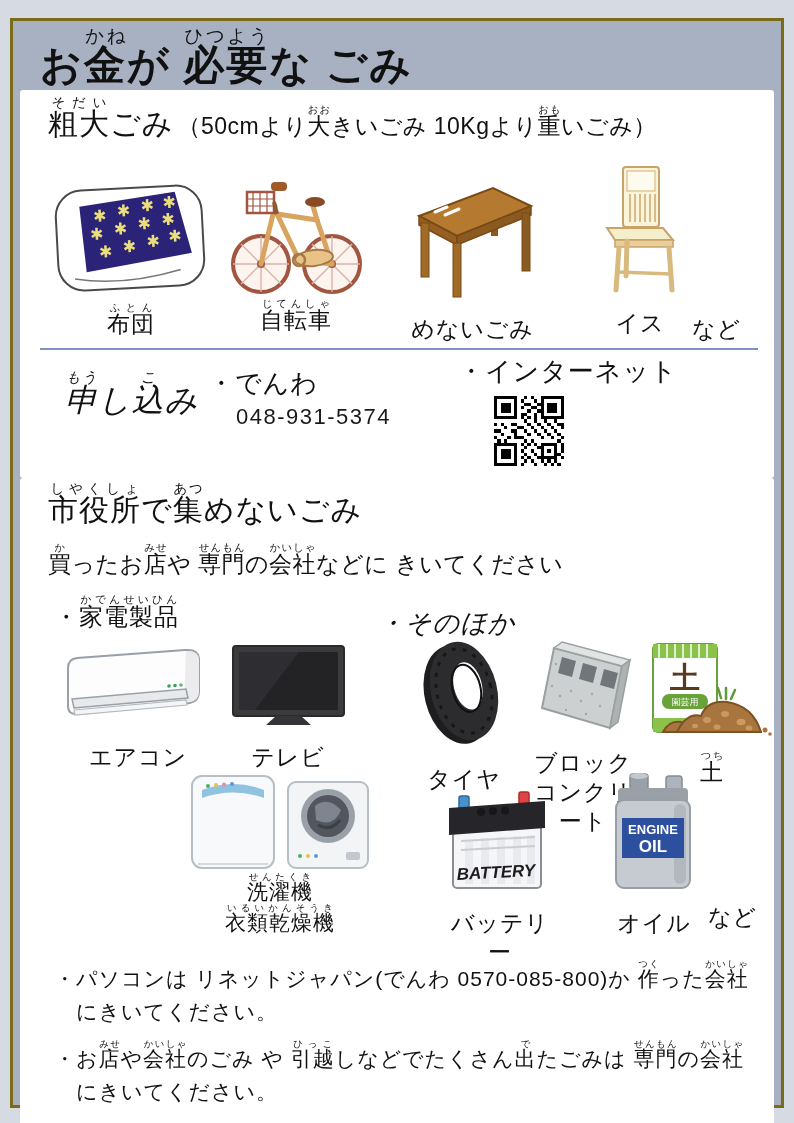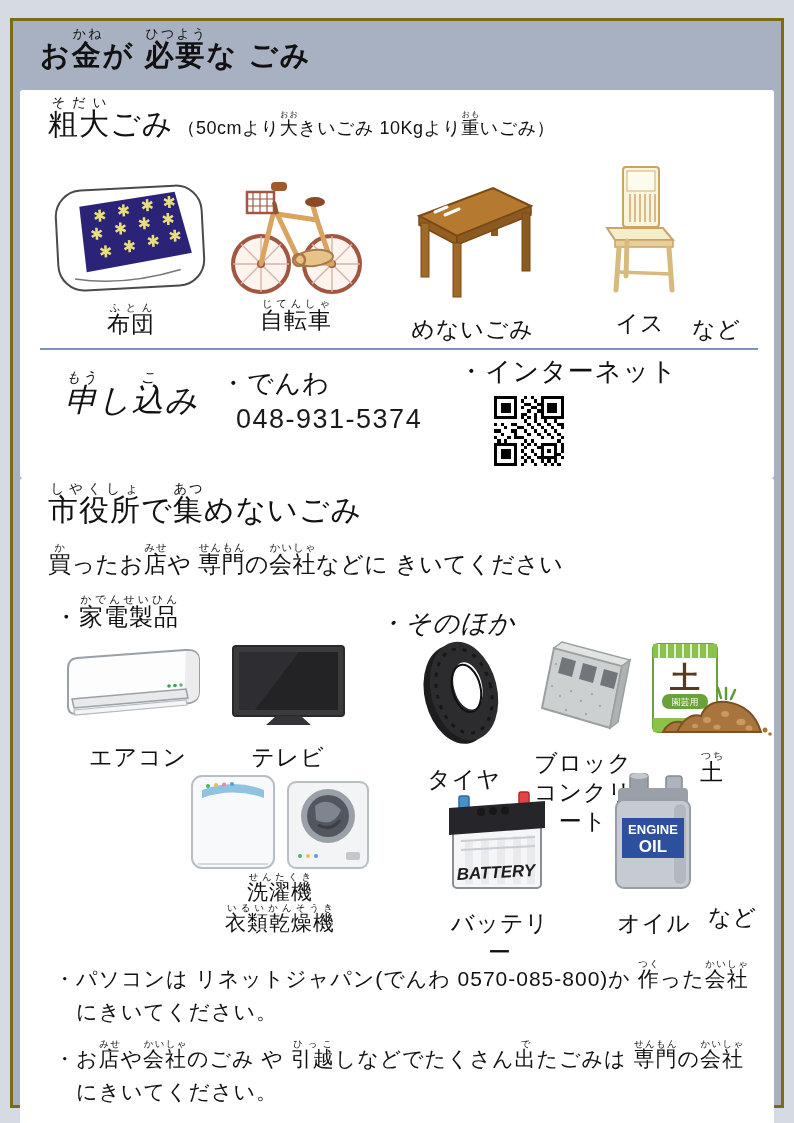--- a/index.html
+++ b/index.html
@@ -1,41 +1,41 @@
 <!DOCTYPE html>
 <html lang="ja"><head>
 <meta charset="utf-8">
 <style>
   html,body{margin:0;padding:0;background:#d6dae2;}
   .page{position:relative;width:794px;height:1123px;background:#d6dae2;overflow:hidden;
         font-family:"Liberation Sans","DejaVu Sans",sans-serif;color:#111;}
   .frame{position:absolute;left:10px;top:18px;right:10px;bottom:15px;
          background:#a8b1c2;border:3px solid #7b6a16;}
-  .page-title{position:absolute;left:27px;top:6px;margin:0;font-size:29px;font-weight:bold;
-              letter-spacing:2px;white-space:nowrap;}
+  .page-title{position:absolute;left:27px;top:6px;margin:0;font-size:41px;font-weight:bold;
+              letter-spacing:2px;white-space:nowrap;font-family:Liberation Serif, serif;}
   ruby rt{font-size:45%;letter-spacing:0;font-weight:normal;}
   .box{position:absolute;left:7px;right:7px;background:#fff;border-radius:3px;}
   .box1{top:69px;height:388px;}
   .box2{top:457px;height:678px;}
   .abs{position:absolute;white-space:nowrap;}
   .title-row{position:absolute;left:28px;top:6px;display:flex;align-items:baseline;gap:4px;white-space:nowrap;}
   .s-title{font-size:30px;letter-spacing:1px;}
-  .s-size{font-size:18px;letter-spacing:0.5px;}
+  .s-size{font-size:23px;letter-spacing:0.5px;}
   .s2-subtitle{left:28px;top:64px;font-size:23px;letter-spacing:0.5px;}
   .fig{position:absolute;display:flex;flex-direction:column;align-items:center;margin:0;}
   .art{display:flex;align-items:flex-end;justify-content:center;}
   .b1 .art{height:128px;}
   .fig-label{font-size:23px;letter-spacing:1px;text-align:center;line-height:1.25;margin-top:2px;}
   .no-rt{padding-top:13px;}
   .small-label{font-size:21px;}
   .divider{position:absolute;left:20px;right:16px;top:258px;border-top:2px solid #8090c5;}
   .apply-label{left:45px;top:280px;font-size:32px;letter-spacing:1px;font-style:italic;}
-  .bullet-denwa{left:200px;top:276px;font-size:26px;letter-spacing:1px;}
+  .bullet-denwa{left:188px;top:276px;font-size:26px;letter-spacing:1px;}
   .bullet-internet{left:438px;top:264px;font-size:26px;letter-spacing:1px;}
-  .phone{left:216px;top:314px;font-size:27px;letter-spacing:1.5px;color:#1a1a1a;}
+  .phone{left:216px;top:314px;font-size:22px;letter-spacing:1.5px;color:#1a1a1a;}
   .qr{left:474px;top:306px;}
   .h-appliances{left:34px;top:116px;font-size:24px;letter-spacing:1px;}
   .h-other{left:358px;top:128px;font-size:26px;letter-spacing:1px;font-style:italic;}
   .note{position:absolute;left:34px;right:16px;font-size:21px;line-height:1.55;
         letter-spacing:1px;padding-left:22px;text-indent:-22px;white-space:normal;}
   .note1{top:460px;}
   .note2{top:540px;}
   svg{display:block;}
 </style>
 </head>

